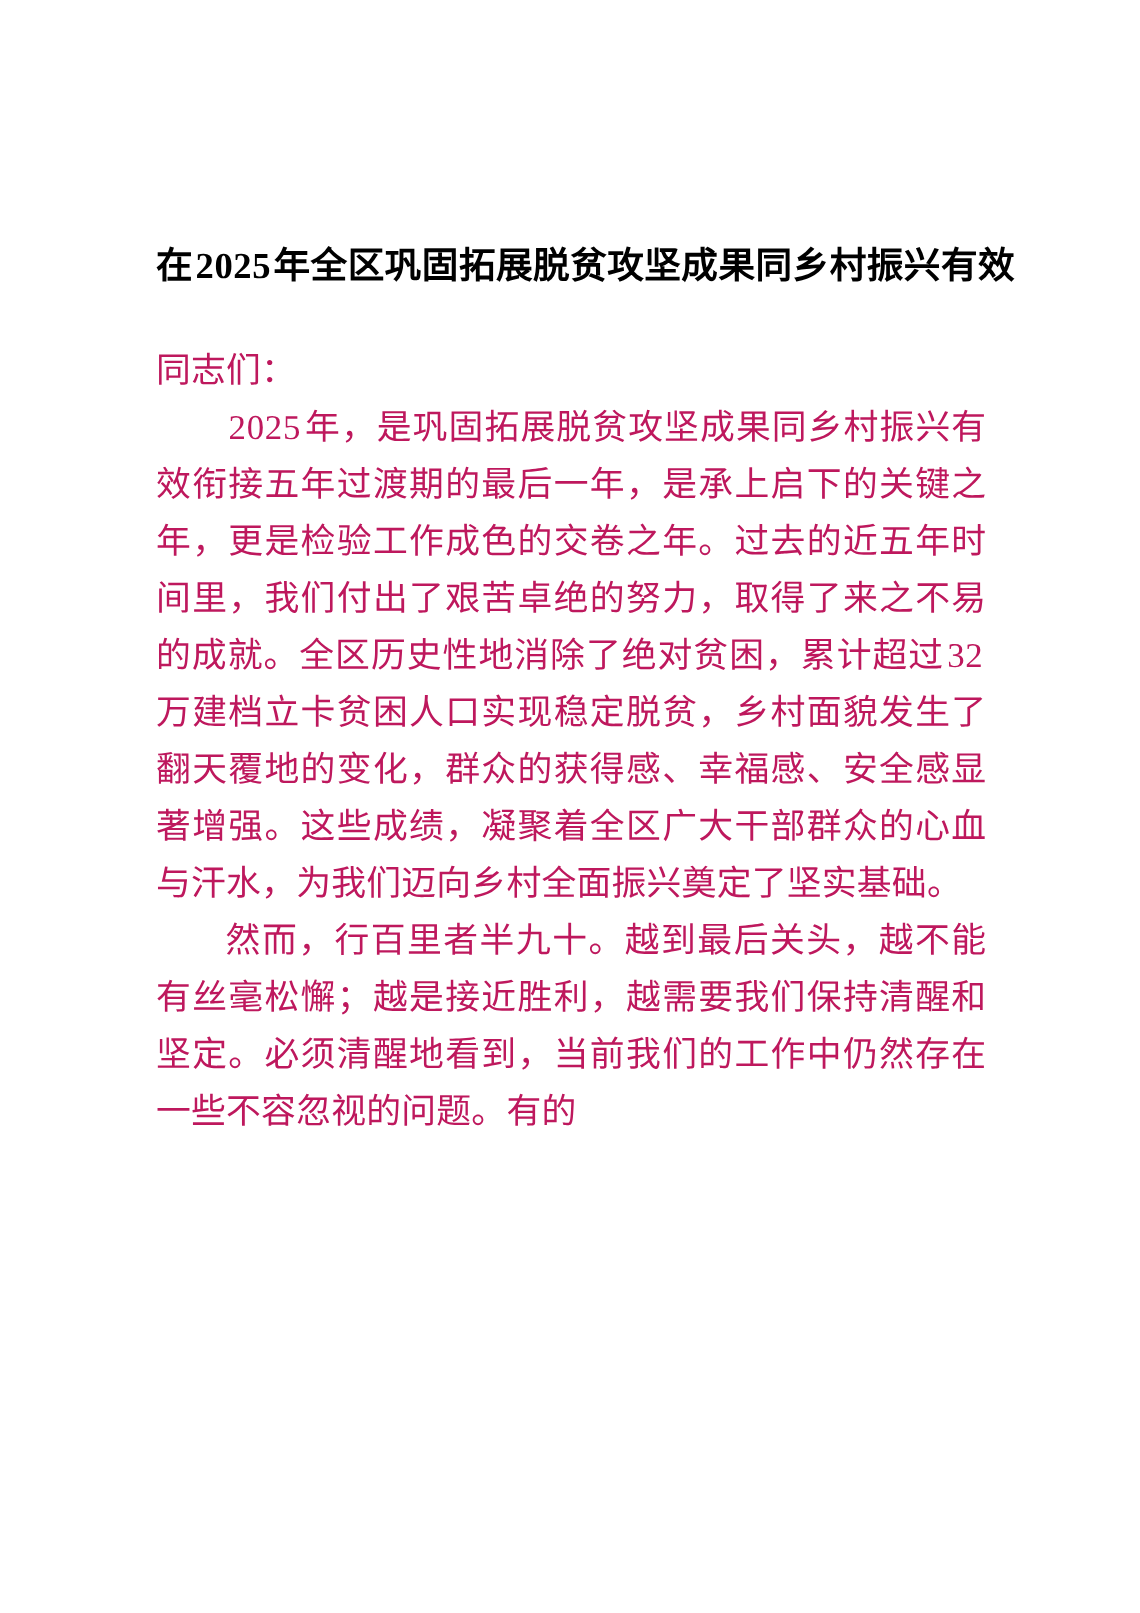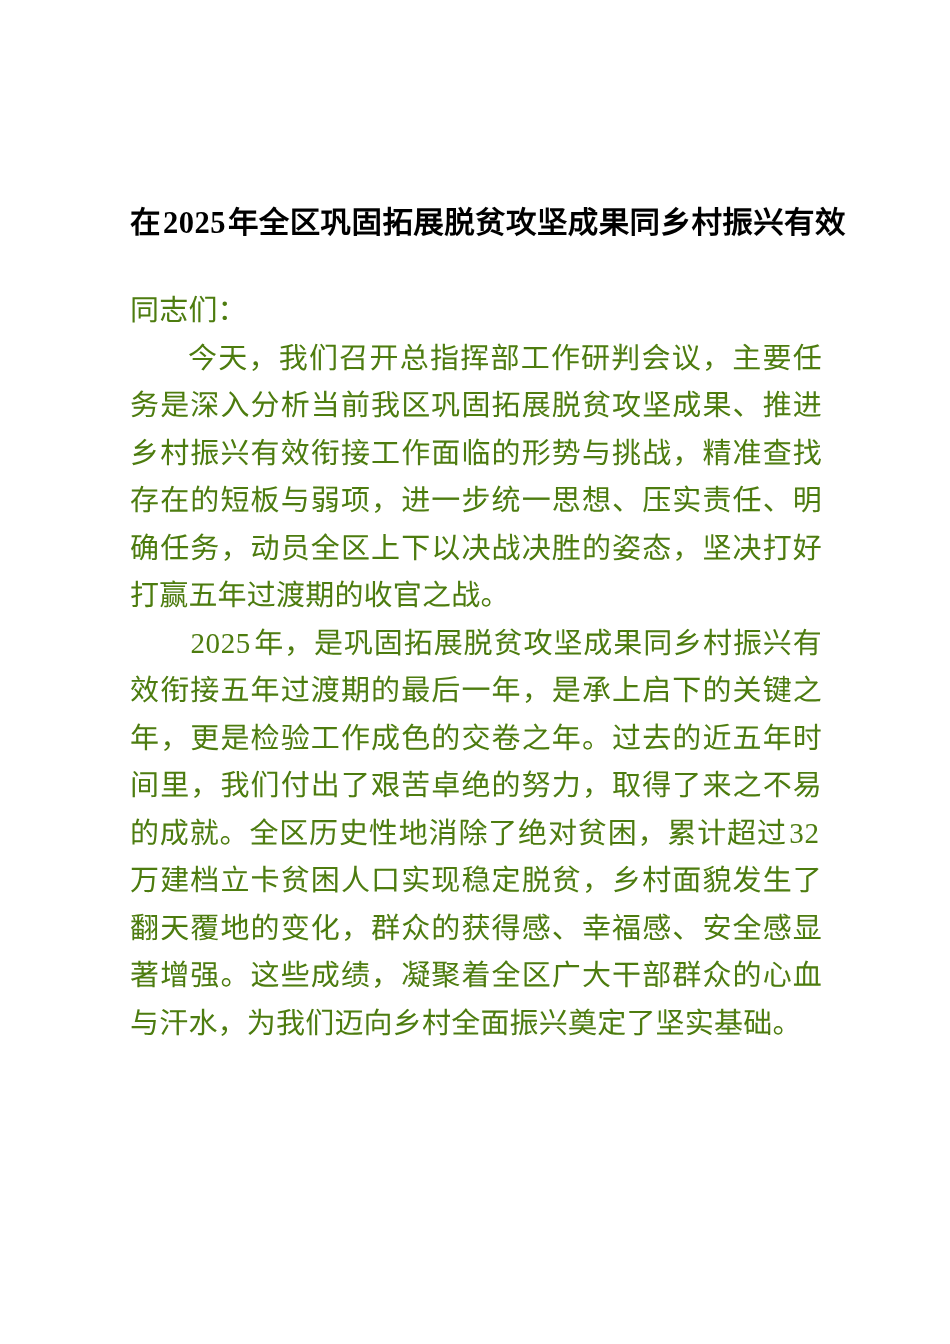--- a/index.html
+++ b/index.html
@@ -59,21 +59,21 @@
   }
 
   .para {
     margin: 0 0 0 0;
     font-family: "Liberation Serif", "DejaVu Serif", serif;
     font-size: 29px;
     line-height: 47.5px;
     text-align: justify;
     text-justify: inter-ideograph;
     letter-spacing: 0.2px;
-    color: #4d7c0f;
+    color: #be185d;
     word-break: break-all;
   }
 
   .para.salutation {
     text-align: left;
   }
 
   .para.indent {
     text-indent: 2em;
   }
@@ -91,20 +91,20 @@
 <div class="page">
 
   <h1 class="doc-title">
     <span class="title-line"><span>在</span><span class="num-hei">2025</span><span>年全区巩固拓展脱贫攻坚成果同乡村振兴有效</span></span>
   </h1>
 
   <div class="doc-body">
 
     <p class="para salutation">同志们：</p>
 
-    <p class="para indent">今天，我们召开总指挥部工作研判会议，主要任务是深入分析当前我区巩固拓展脱贫攻坚成果、推进乡村振兴有效衔接工作面临的形势与挑战，精准查找存在的短板与弱项，进一步统一思想、压实责任、明确任务，动员全区上下以决战决胜的姿态，坚决打好打赢五年过渡期的收官之战。</p>
 
     <p class="para indent"><span class="num">2025</span><span>年</span><span>，是巩固拓展脱贫攻坚成果同乡村振兴有效衔接五年过渡期的最后一年，是承上启下的关键之年，更是检验工作成色的交卷之年。过去的近五年时间里，我们付出了艰苦卓绝的努力，取得了来之不易的成就。全区历史性地消除了绝对贫困，累计超过</span><span class="num">32</span><span>万建档立卡贫困人口实现稳定脱贫，乡村面貌发生了翻天覆地的变化，群众的获得感、幸福感、安全感显著增强。这些成绩，凝聚着全区广大干部群众的心血与汗水，为我们迈向乡村全面振兴奠定了坚实基础。</span></p>
 
+    <p class="para indent">然而，行百里者半九十。越到最后关头，越不能有丝毫松懈；越是接近胜利，越需要我们保持清醒和坚定。必须清醒地看到，当前我们的工作中仍然存在一些不容忽视的问题。有的</p>
 
   </div>
 
 </div>
 
 </body></html>

